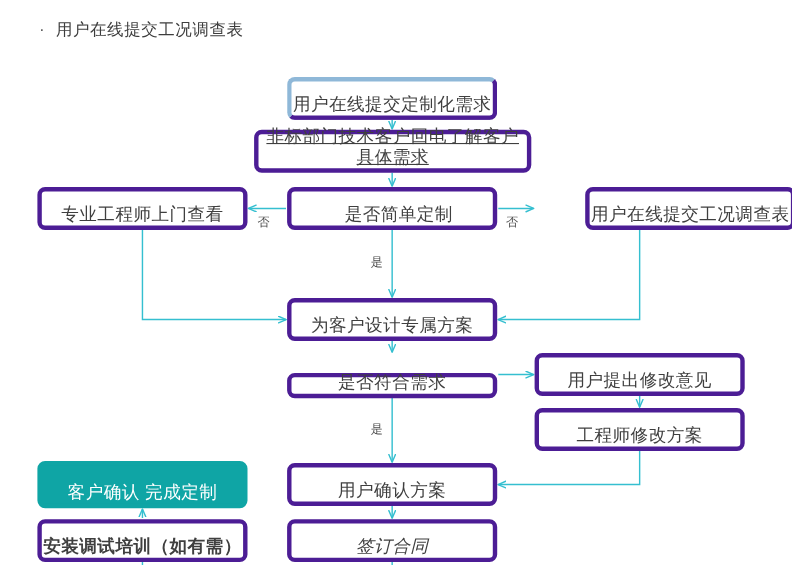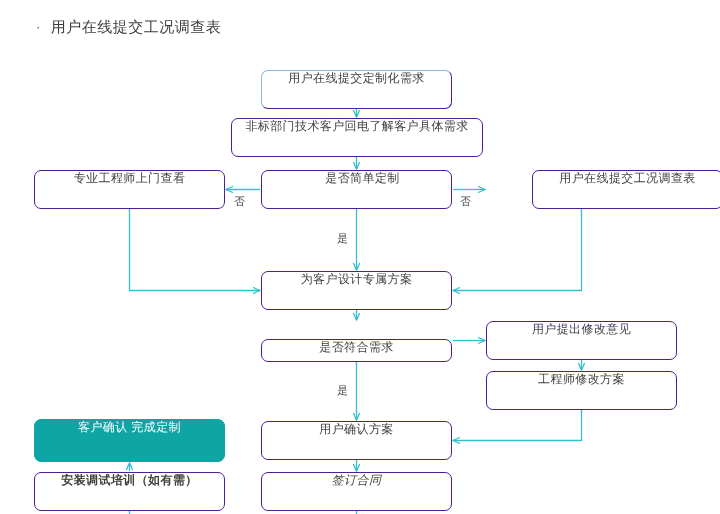--- a/index.html
+++ b/index.html
@@ -41,27 +41,27 @@
   .title .bullet {
     display: inline-block;
     margin-right: 10px;
     font-size: 13px;
     color: #3d3d3d;
     vertical-align: 1px;
   }
   .node {
     position: absolute;
     box-sizing: border-box;
-    border: 1px solid #4c1d95;
+    border: 4px solid #4c1d95;
     border-radius: 7px;
     background: #ffffff;
     display: flex;
-    align-items: flex-start;
+    align-items: flex-end;
     justify-content: center;
-    font-size: 12px;
+    font-size: 16px;
     color: #3f3f3f;
     letter-spacing: 0.4px;
     text-align: center;
     line-height: 1.2;
   }
   .node.filled {
     background: #0fa5a5;
     border-color: #0fa5a5;
     color: #ffffff;
   }
@@ -125,21 +125,21 @@
       <path d="M129.5,471 L129.5,463"></path>
 
       <path d="M129.5,511 L129.5,514" marker-end="none"></path>
     </g>
   </svg>
 
   <div class="node corner-tint" style="left:261px; top:70px; width:191px; height:39px;">
     <span>用户在线提交定制化需求</span>
   </div>
 
-  <div class="node" style="left:231px; top:118px; width:252px; height:39px;">
+  <div class="node" style="left:231px; top:118px; width:252px; height:39px;text-decoration:underline;">
     <span>非标部门技术客户回电了解客户具体需求</span>
   </div>
 
   <div class="node" style="left:261px; top:170px; width:191px; height:39px;padding-left:12px;">
     <span>是否简单定制</span>
   </div>
 
   <div class="node" style="left:34px; top:170px; width:191px; height:39px;">
     <span>专业工程师上门查看</span>
   </div>

